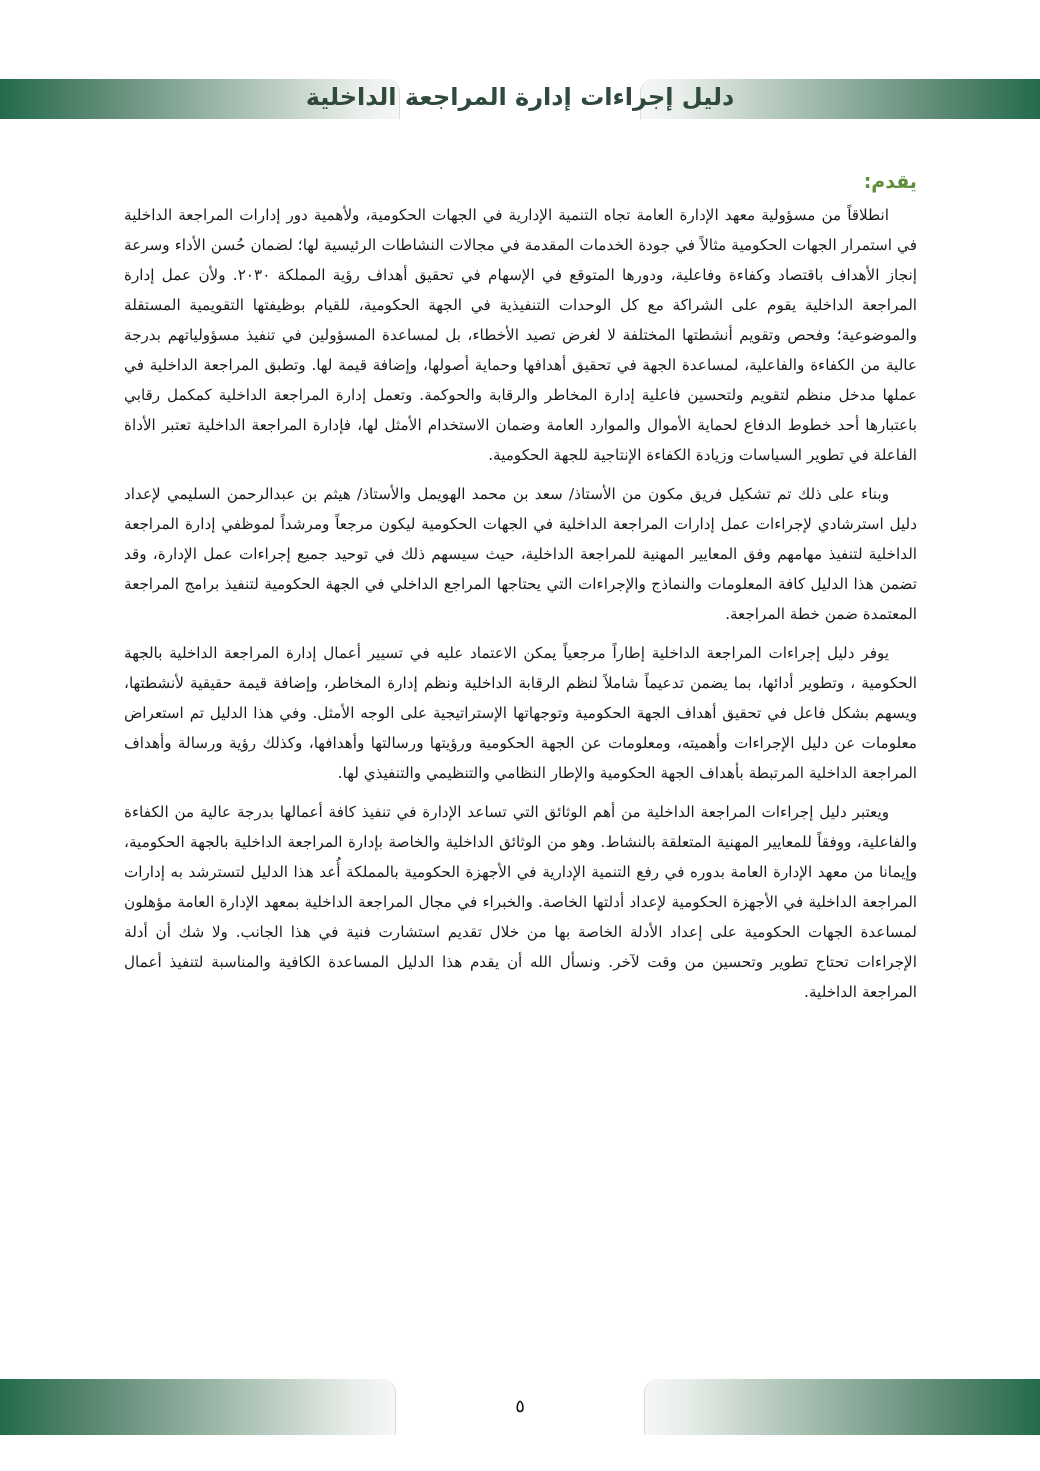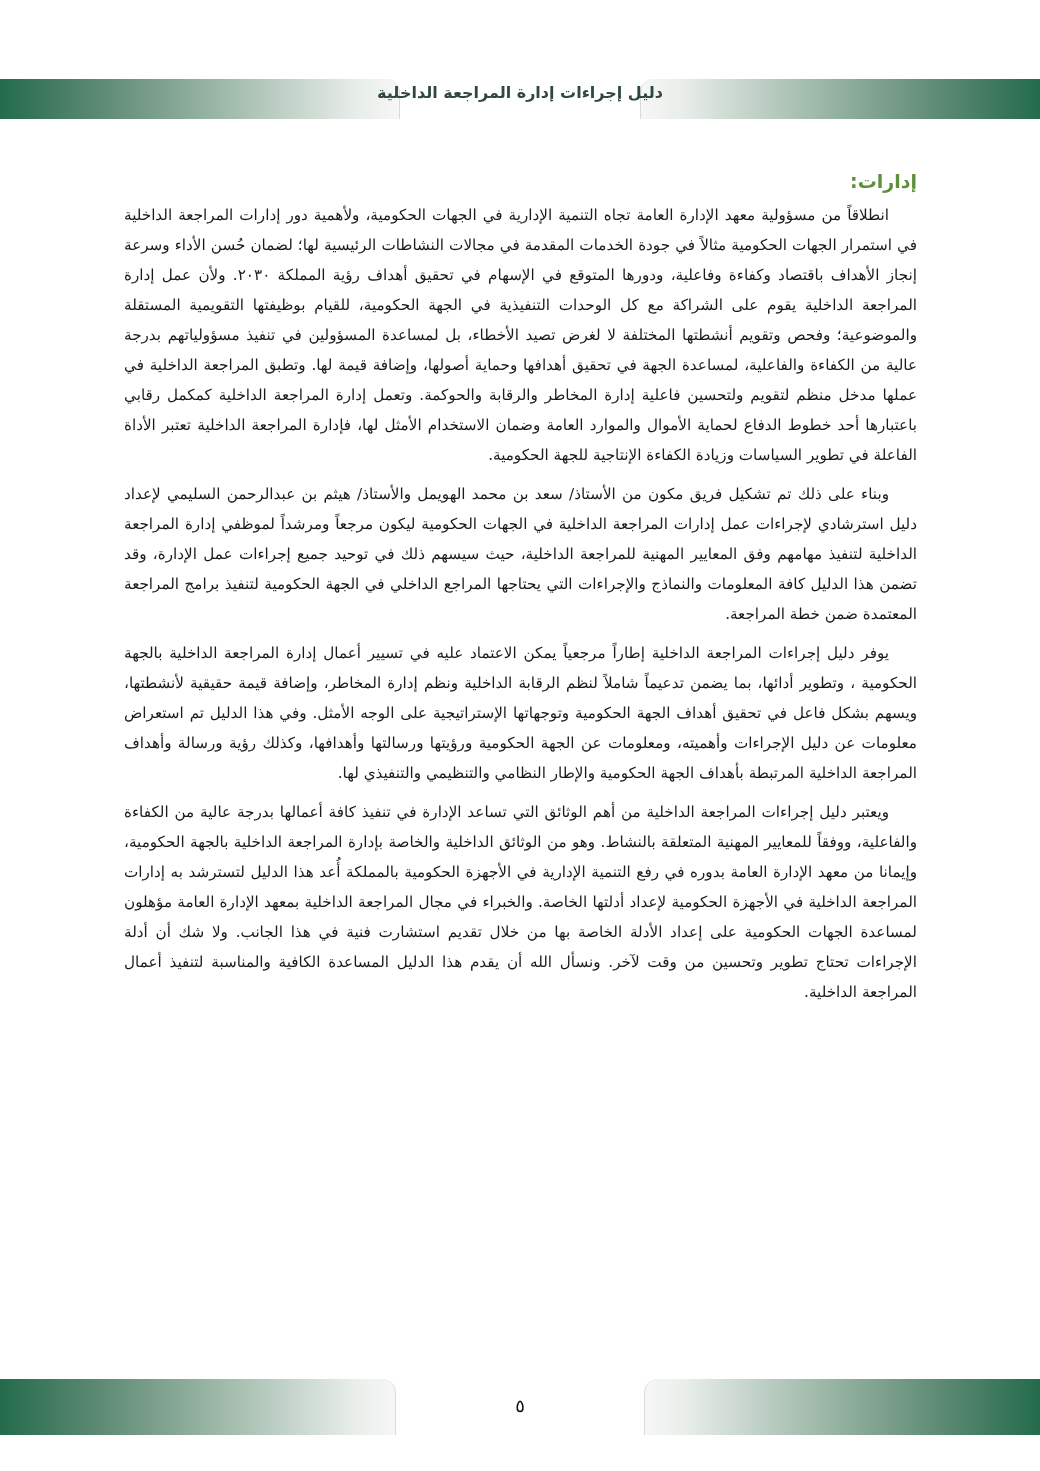--- a/index.html
+++ b/index.html
@@ -7,42 +7,42 @@
          font-family:"DejaVu Sans", sans-serif; color:#1a1a1a; }
   .band { position:absolute; left:0; width:1040px; height:40px; }
   .band .left { position:absolute; left:0; top:0; height:40px; width:400px;
     background:linear-gradient(to right,#236b4c 0%,#5d8a74 25%,#a7bfb1 60%,#e9eeea 90%,#f6f7f6 100%);
     border-top-right-radius:14px; border-right:1px solid #d8dcd9; box-sizing:border-box; }
   .band .right { position:absolute; right:0; top:0; height:40px; width:400px;
     background:linear-gradient(to left,#236b4c 0%,#5d8a74 25%,#a7bfb1 60%,#e9eeea 90%,#f6f7f6 100%);
     border-top-left-radius:14px; border-left:1px solid #d8dcd9; box-sizing:border-box; }
   #header { top:79px; }
   #header .title { position:absolute; left:0; right:0; top:4px; text-align:center; direction:rtl;
-    font-family:"DejaVu Sans", sans-serif; font-weight:bold; font-size:16px; color:#2f4a3c; letter-spacing:0; }
+    font-family:"DejaVu Sans", sans-serif; font-weight:bold; font-size:24px; color:#2f4a3c; letter-spacing:0; }
   #footer { top:1379px; height:56px; }
   #footer .left, #footer .right { height:56px; width:396px; }
   #footer .pagenum { position:absolute; left:0; right:0; top:16px; text-align:center;
     font-family:"DejaVu Serif", serif; font-size:18px; color:#111; }
   .content { position:absolute; left:124px; width:793px; top:170px; direction:rtl; text-align:justify; }
   .heading { font-family:"DejaVu Sans", sans-serif; font-weight:bold; font-size:19px; color:#5e8f3a;
     margin:0 0 8px 0; text-align:right; }
   .para { font-family:"DejaVu Serif", serif; font-size:15.2px; line-height:30px; margin:0 0 9px 0;
     text-indent:28px; text-align-last:right; }
 </style>
 </head>
 <body>
 
 <div id="header" class="band">
   <div class="left"></div>
   <div class="right"></div>
   <div class="title">دليل إجراءات إدارة المراجعة الداخلية</div>
 </div>
 
 <div class="content">
-  <h2 class="heading">إدارات:</h2>
+  <h2 class="heading">يقدم:</h2>
   <p class="para">انطلاقاً من مسؤولية معهد الإدارة العامة تجاه التنمية الإدارية في الجهات الحكومية، ولأهمية دور إدارات المراجعة الداخلية في استمرار الجهات الحكومية مثالاً في جودة الخدمات المقدمة في مجالات النشاطات الرئيسية لها؛ لضمان حُسن الأداء وسرعة إنجاز الأهداف باقتصاد وكفاءة وفاعلية، ودورها المتوقع في الإسهام في تحقيق أهداف رؤية المملكة ٢٠٣٠. ولأن عمل إدارة المراجعة الداخلية يقوم على الشراكة مع كل الوحدات التنفيذية في الجهة الحكومية، للقيام بوظيفتها التقويمية المستقلة والموضوعية؛ وفحص وتقويم أنشطتها المختلفة لا لغرض تصيد الأخطاء، بل لمساعدة المسؤولين في تنفيذ مسؤولياتهم بدرجة عالية من الكفاءة والفاعلية، لمساعدة الجهة في تحقيق أهدافها وحماية أصولها، وإضافة قيمة لها. وتطبق المراجعة الداخلية في عملها مدخل منظم لتقويم ولتحسين فاعلية إدارة المخاطر والرقابة والحوكمة. وتعمل إدارة المراجعة الداخلية كمكمل رقابي باعتبارها أحد خطوط الدفاع لحماية الأموال والموارد العامة وضمان الاستخدام الأمثل لها، فإدارة المراجعة الداخلية تعتبر الأداة الفاعلة في تطوير السياسات وزيادة الكفاءة الإنتاجية للجهة الحكومية.</p>
   <p class="para">وبناء على ذلك تم تشكيل فريق مكون من الأستاذ/ سعد بن محمد الهويمل والأستاذ/ هيثم بن عبدالرحمن السليمي لإعداد دليل استرشادي لإجراءات عمل إدارات المراجعة الداخلية في الجهات الحكومية ليكون مرجعاً ومرشداً لموظفي إدارة المراجعة الداخلية لتنفيذ مهامهم وفق المعايير المهنية للمراجعة الداخلية، حيث سيسهم ذلك في توحيد جميع إجراءات عمل الإدارة، وقد تضمن هذا الدليل كافة المعلومات والنماذج والإجراءات التي يحتاجها المراجع الداخلي في الجهة الحكومية لتنفيذ برامج المراجعة المعتمدة ضمن خطة المراجعة.</p>
   <p class="para">يوفر دليل إجراءات المراجعة الداخلية إطاراً مرجعياً يمكن الاعتماد عليه في تسيير أعمال إدارة المراجعة الداخلية بالجهة الحكومية ، وتطوير أدائها، بما يضمن تدعيماً شاملاً لنظم الرقابة الداخلية ونظم إدارة المخاطر، وإضافة قيمة حقيقية لأنشطتها، ويسهم بشكل فاعل في تحقيق أهداف الجهة الحكومية وتوجهاتها الإستراتيجية على الوجه الأمثل. وفي هذا الدليل تم استعراض معلومات عن دليل الإجراءات وأهميته، ومعلومات عن الجهة الحكومية ورؤيتها ورسالتها وأهدافها، وكذلك رؤية ورسالة وأهداف المراجعة الداخلية المرتبطة بأهداف الجهة الحكومية والإطار النظامي والتنظيمي والتنفيذي لها.</p>
   <p class="para">ويعتبر دليل إجراءات المراجعة الداخلية من أهم الوثائق التي تساعد الإدارة في تنفيذ كافة أعمالها بدرجة عالية من الكفاءة والفاعلية، ووفقاً للمعايير المهنية المتعلقة بالنشاط. وهو من الوثائق الداخلية والخاصة بإدارة المراجعة الداخلية بالجهة الحكومية، وإيمانا من معهد الإدارة العامة بدوره في رفع التنمية الإدارية في الأجهزة الحكومية بالمملكة أُعد هذا الدليل لتسترشد به إدارات المراجعة الداخلية في الأجهزة الحكومية لإعداد أدلتها الخاصة. والخبراء في مجال المراجعة الداخلية بمعهد الإدارة العامة مؤهلون لمساعدة الجهات الحكومية على إعداد الأدلة الخاصة بها من خلال تقديم استشارت فنية في هذا الجانب. ولا شك أن أدلة الإجراءات تحتاج تطوير وتحسين من وقت لآخر. ونسأل الله أن يقدم هذا الدليل المساعدة الكافية والمناسبة لتنفيذ أعمال المراجعة الداخلية.</p>
 </div>
 
 <div id="footer" class="band">
   <div class="left"></div>
   <div class="right"></div>
   <div class="pagenum">٥</div>

